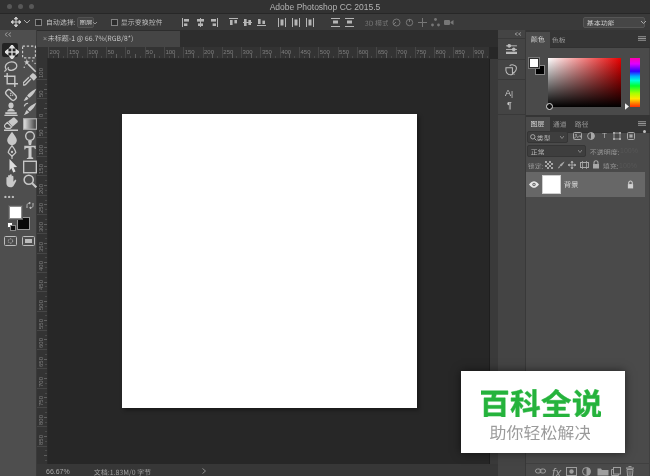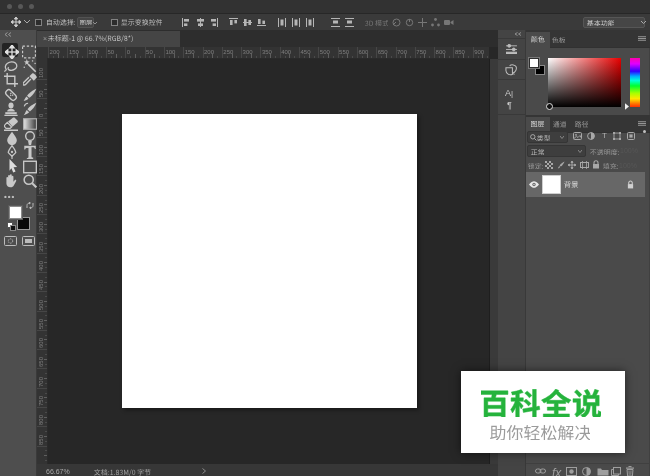--- a/index.html
+++ b/index.html
@@ -48,20 +48,21 @@
 #wm{left:461px;top:371px;width:164px;height:82px;background:#ffffff;z-index:50;box-shadow:0 0 9px rgba(0,0,0,0.55);}
 svg{display:block;}
 </style>
 </head>
 <body>
 <div id="app">
   <div id="titlebar" class="abs">
     <div class="dot" style="left:7px;"></div>
     <div class="dot" style="left:18px;"></div>
     <div class="dot" style="left:29px;"></div>
+    <div id="titletext" class="abs">Adobe Photoshop CC 2015.5</div>
   </div>
 
   <div id="optbar" class="abs">
     <svg class="oicon" style="left:11px;top:3px;" width="10" height="10" viewBox="0 0 10 10">
         <g stroke="#cccccc" stroke-width="1" fill="#cccccc">
           <line x1="5" y1="1" x2="5" y2="9"></line>
           <line x1="1" y1="5" x2="9" y2="5"></line>
           <path d="M5 0l1.6 2h-3.2z"></path>
           <path d="M5 10l1.6-2h-3.2z"></path>
           <path d="M0 5l2-1.6v3.2z"></path>

